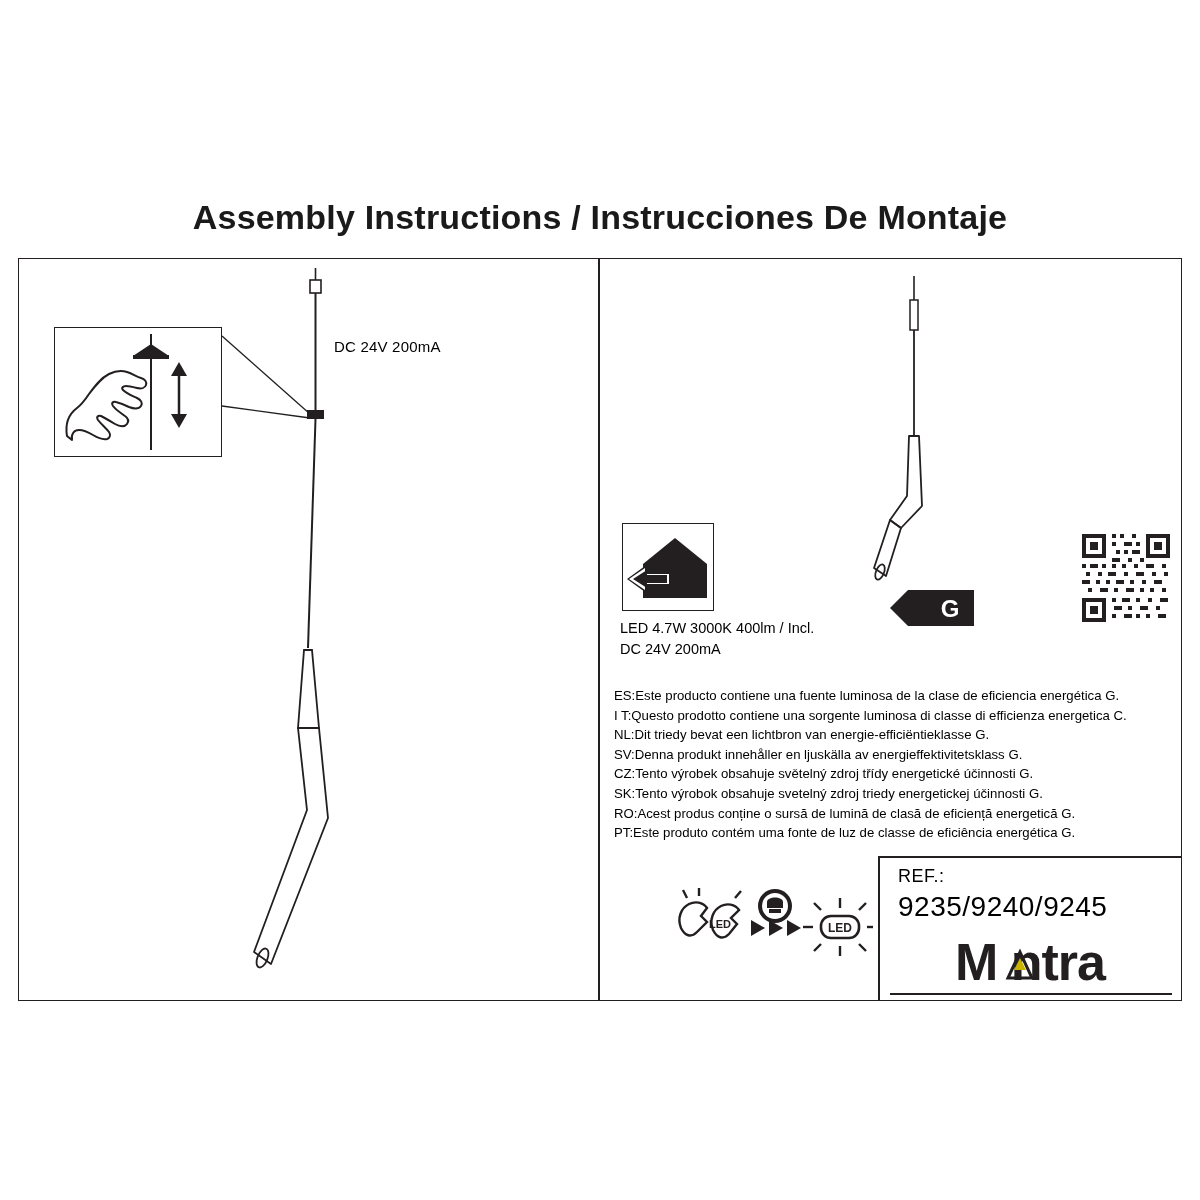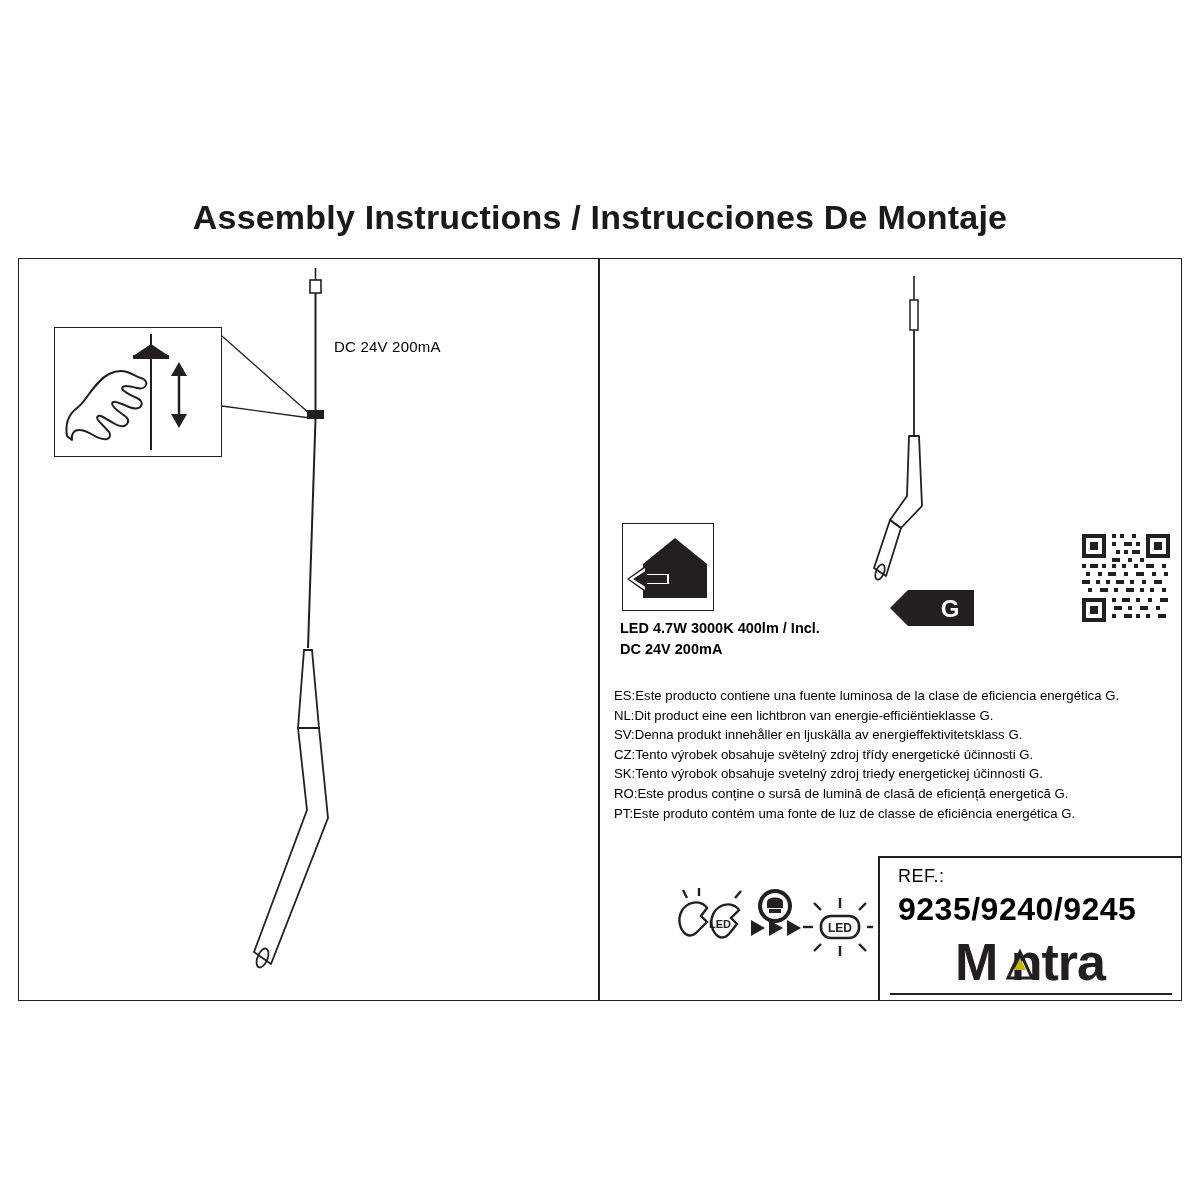--- a/index.html
+++ b/index.html
@@ -85,34 +85,34 @@
   }
   #qr {
     position: absolute; left: 480px; top: 272px;
     width: 96px; height: 96px;
   }
 
   
   #ref-sep-h { position: absolute; left: 280px; top: 598px; width: 304px; height: 1.6px; background:#231f20; }
   #ref-sep-v { position: absolute; left: 280px; top: 598px; width: 1.6px; height: 145px; background:#231f20; }
   #ref-label { position: absolute; left: 300px; top: 608px; font-size: 18px; font-weight: normal; letter-spacing: .5px; }
-  #ref-value { position: absolute; left: 300px; top: 633px; font-size: 32px; font-weight: bold; letter-spacing: .5px; }
+  #ref-value { position: absolute; left: 300px; top: 633px; font-size: 28px; font-weight: normal; letter-spacing: .5px; }
   #brand {
     position: absolute; left: 292px; top: 672px;
     width: 280px; height: 62px;
     font-size: 54px; font-weight: bold; letter-spacing: -1px;
     color: #231f20;
     text-align: center;
   }
   #brand-underline { position: absolute; left: 292px; top: 735px; width: 282px; height: 2px; background: #231f20; }
 
   
   #icon-strip { position: absolute; left: 75px; top: 630px; width: 200px; height: 70px; }
 
-  .nowrap { white-space: nowrap; font-weight: bold; }
+  .nowrap { white-space: nowrap; }
 </style>
 </head>
 <body>
 
 <div id="page">
 
   <div id="title">Assembly Instructions / Instrucciones De Montaje</div>
 
   <div id="frame"></div>
   <div id="vdivider"></div>
@@ -272,25 +272,26 @@
       </svg>
     </div>
 
     <div id="spec-lines">
       <div class="nowrap">LED  4.7W  3000K  400lm / Incl.</div>
       <div class="nowrap">DC  24V  200mA</div>
     </div>
 
     <div id="lang-lines">
       <div class="lang-line">ES:Este producto contiene una fuente luminosa de la clase de eficiencia energética G.</div>
-      <div class="lang-line">NL:Dit product eine een lichtbron van energie-efficiëntieklasse G.</div>
+      <div class="lang-line">I T:Questo prodotto contiene una sorgente luminosa di classe di efficienza energetica C.</div>
+      <div class="lang-line">NL:Dit triedy bevat een lichtbron van energie-efficiëntieklasse G.</div>
       <div class="lang-line">SV:Denna produkt innehåller en ljuskälla av energieffektivitetsklass G.</div>
       <div class="lang-line">CZ:Tento výrobek obsahuje světelný zdroj třídy energetické účinnosti G.</div>
       <div class="lang-line">SK:Tento výrobok obsahuje svetelný zdroj triedy energetickej účinnosti G.</div>
-      <div class="lang-line">RO:Este produs conține o sursă de lumină de clasă de eficiență energetică G.</div>
+      <div class="lang-line">RO:Acest produs conține o sursă de lumină de clasă de eficiență energetică G.</div>
       <div class="lang-line">PT:Este produto contém uma fonte de luz de classe de eficiência energética G.</div>
     </div>
 
     <div id="icon-strip">
       <svg width="200" height="70" viewBox="0 0 200 70">
 
         <g>
           <path d="M8 40 C4 30 8 20 16 16 C22 13 30 14 34 20 L28 28 L34 34 L24 44 C18 50 12 48 8 40 Z" fill="none" stroke="#231f20" stroke-width="2.4"></path>
           <path d="M40 42 C36 32 40 22 48 18 C54 15 62 16 66 22 L58 30 L64 36 L56 46 C50 52 44 50 40 42 Z" fill="none" stroke="#231f20" stroke-width="2.4"></path>
           <text x="36" y="40" font-family="Liberation Sans, sans-serif" font-size="11" font-weight="bold" fill="#231f20">LED</text>

